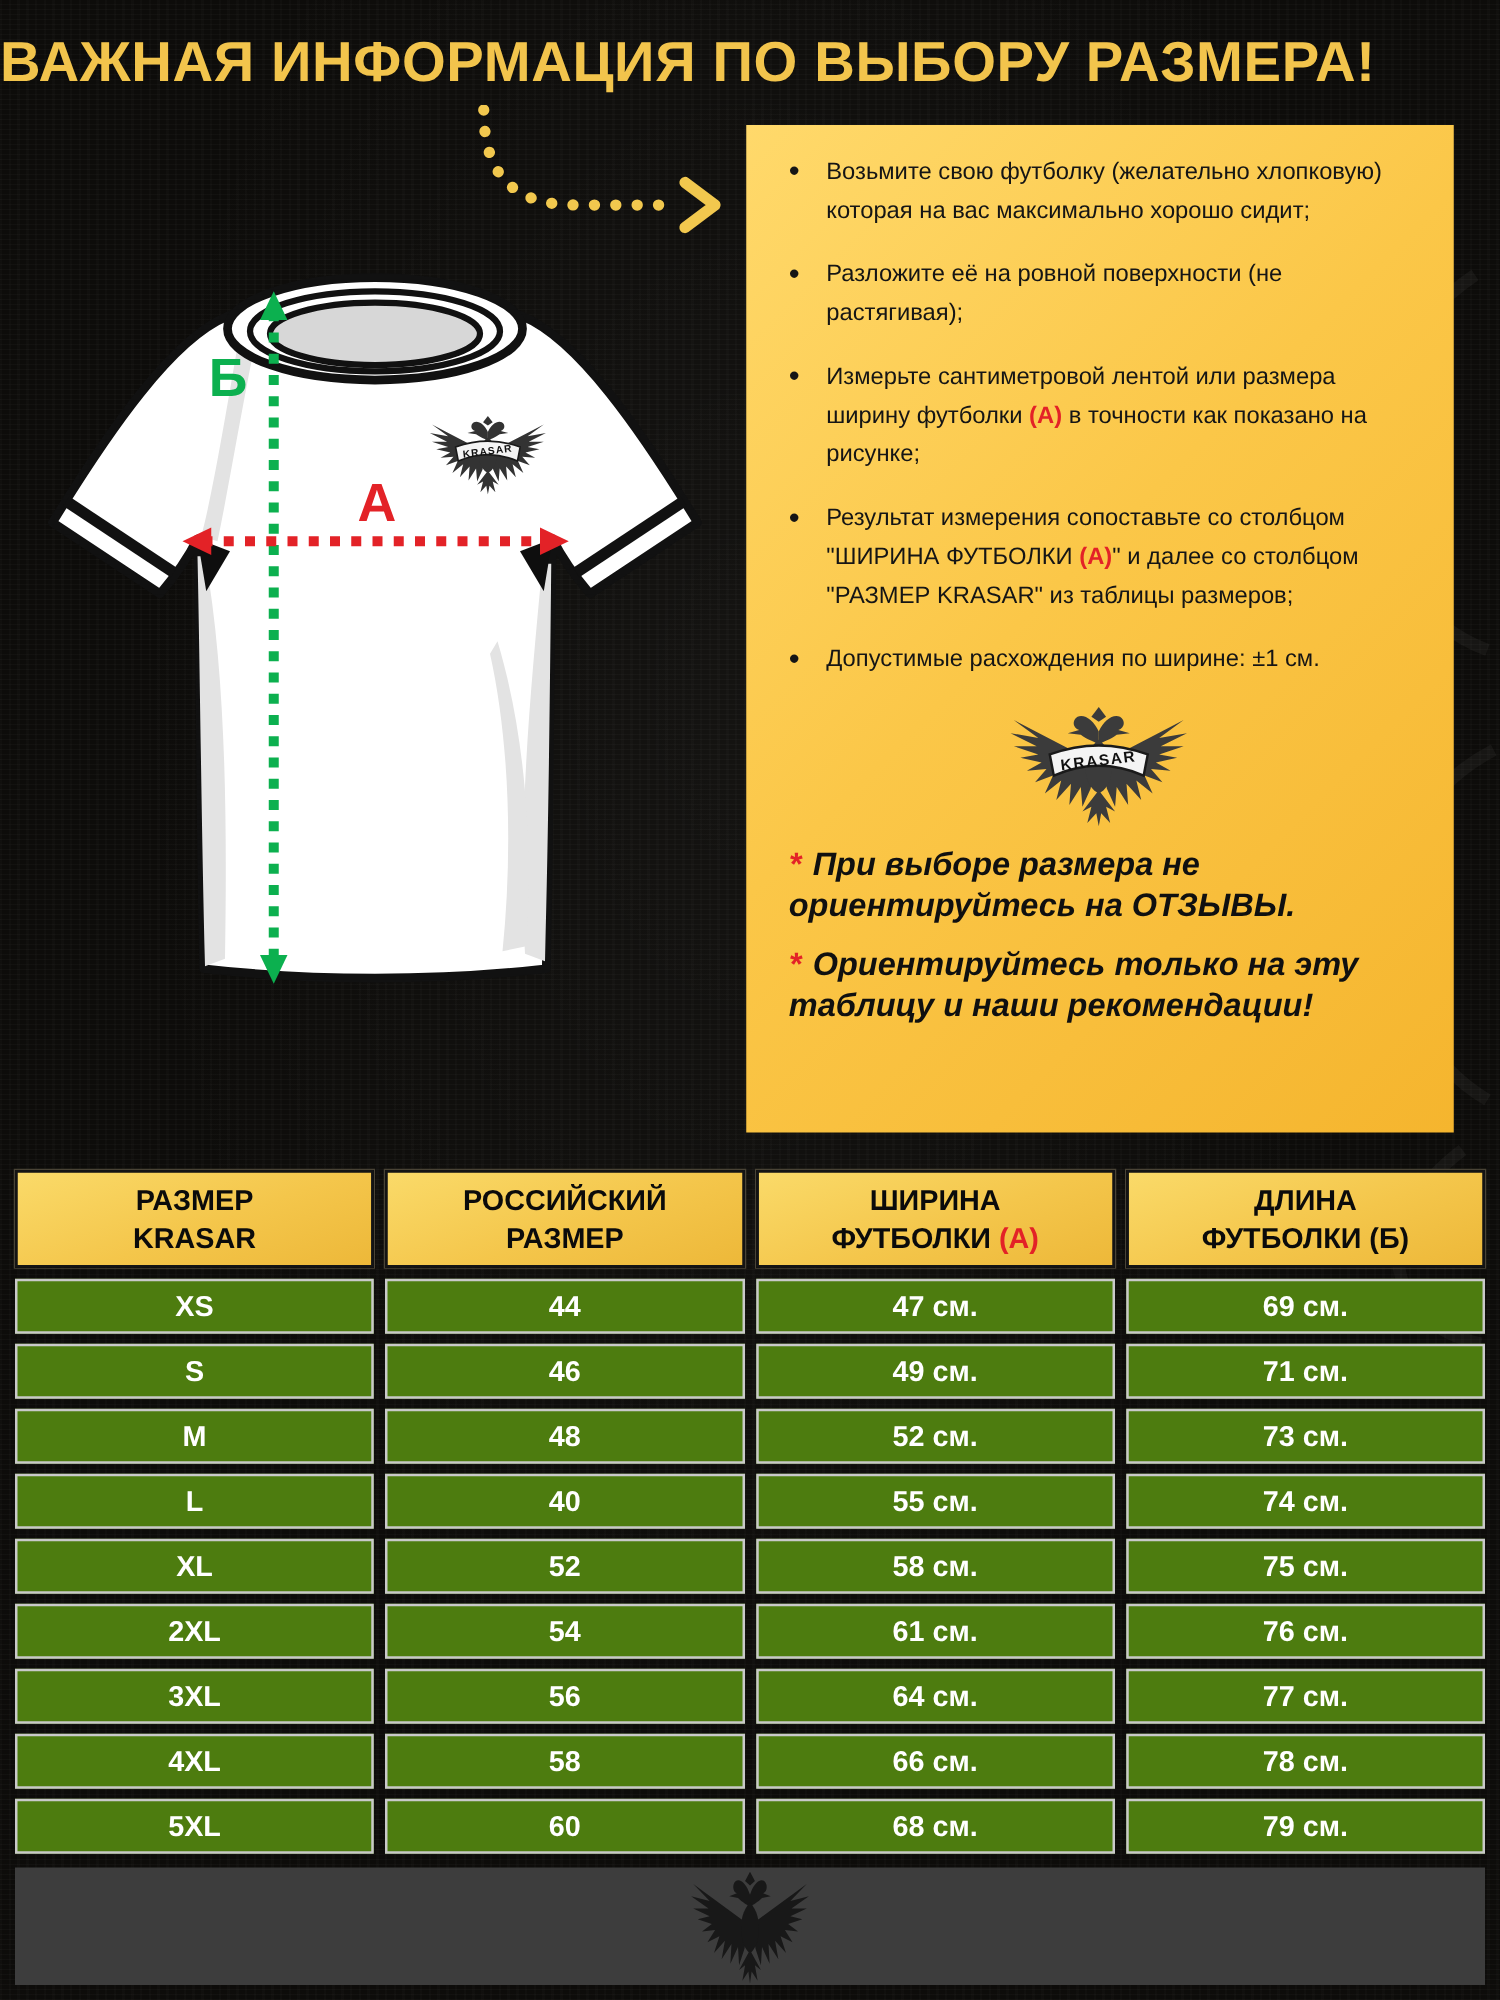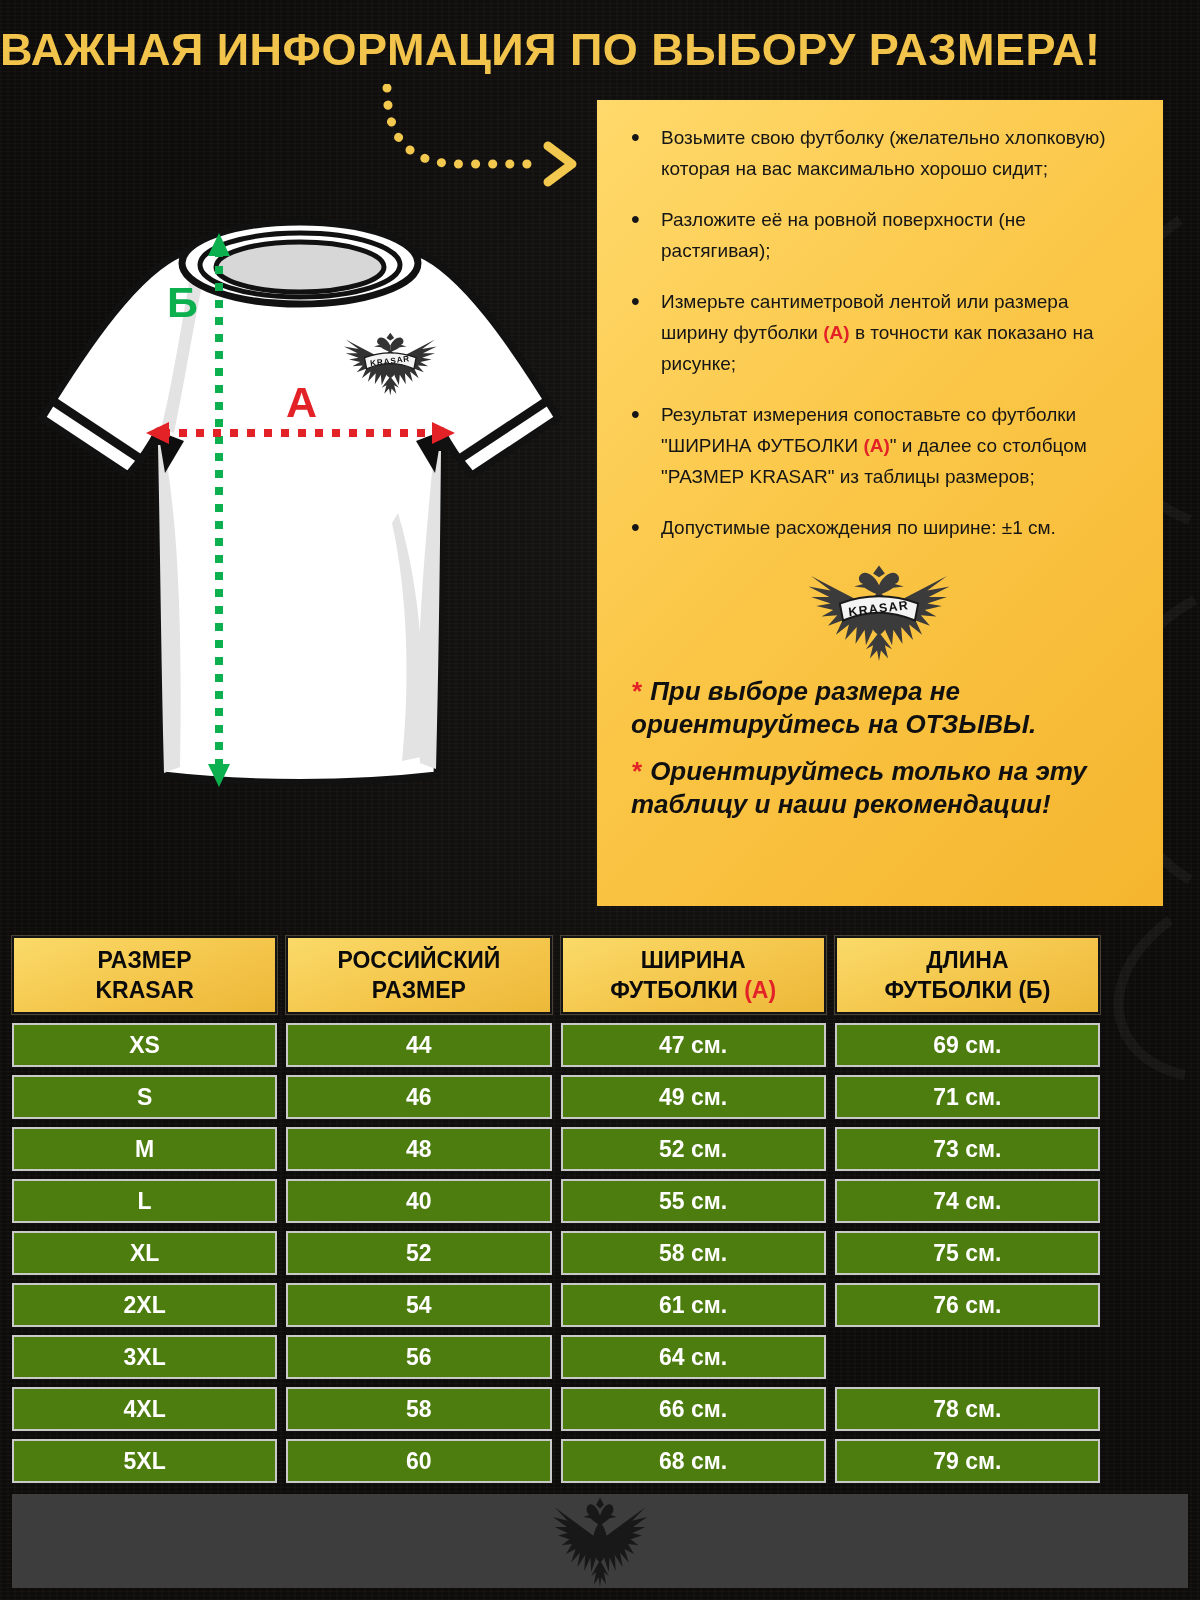--- a/index.html
+++ b/index.html
@@ -37,21 +37,21 @@
     background:linear-gradient(135deg,#ffd96b 0%,#fbc748 45%,#f5b52e 100%);
   }
   .bullet{display:flex;margin-bottom:20px;color:#151515;font-size:19px;line-height:31px;}
   .bullet::before{content:"\2022";flex:0 0 30px;font-size:25px;line-height:31px;color:#151515;}
   .red{color:#e32227;font-weight:bold;}
   .emblem{display:block;margin:4px auto 6px auto;width:152px;height:98px;color:#3b3b3b;}
   .note{margin:14px 0 0 0;font-size:26px;line-height:33px;font-weight:bold;color:#101010;font-style:italic;}
   .note .star{color:#e32227;margin-right:9px;}
 
   
-  .size-table{position:absolute;left:12px;top:936px;width:1088px;}
+  .size-table{position:absolute;left:12px;top:936px;width:1176px;}
   .thead,.trow{display:grid;grid-template-columns:repeat(4,1fr);gap:9px;}
   .th{
     box-sizing:border-box;height:78px;
     background:linear-gradient(160deg,#fada69 0%,#f4c64b 55%,#edb839 100%);
     border:2px solid #141414;box-shadow:0 0 0 1px #4a4436;
     display:flex;flex-direction:column;align-items:center;justify-content:center;
     text-align:center;font-weight:bold;font-size:23px;line-height:30px;color:#0b0b0b;
   }
   .tbody{margin-top:9px;display:flex;flex-direction:column;gap:8px;}
   .tcell{
@@ -153,21 +153,21 @@
 
       <div class="bullet">
         <span><span>Разложите её на ровной поверхности (не растягивая);</span><span class="red"></span><span></span></span>
       </div>
 
       <div class="bullet">
         <span><span>Измерьте сантиметровой лентой или размера ширину футболки </span><span class="red">(А)</span><span> в точности как показано на рисунке;</span></span>
       </div>
 
       <div class="bullet">
-        <span><span>Результат измерения сопоставьте со футболки "ШИРИНА ФУТБОЛКИ </span><span class="red">(А)</span><span>" и далее со столбцом "РАЗМЕР KRASAR" из таблицы размеров;</span></span>
+        <span><span>Результат измерения сопоставьте со столбцом "ШИРИНА ФУТБОЛКИ </span><span class="red">(А)</span><span>" и далее со столбцом "РАЗМЕР KRASAR" из таблицы размеров;</span></span>
       </div>
 
       <div class="bullet">
         <span><span>Допустимые расхождения по ширине: ±1 см.</span><span class="red"></span><span></span></span>
       </div>
     </div>
 
   <svg class="emblem" viewBox="0 0 220 150">
     <use href="#eagle" width="220" height="150" fill="currentColor"></use>
     <path d="M50,62 Q110,40 170,62 L165,88 Q110,64 55,88 Z" fill="#f4f4f4" stroke="#1a1a1a" stroke-width="3"></path>
@@ -246,20 +246,21 @@
         <div class="tcell">2XL</div>
         <div class="tcell">54</div>
         <div class="tcell">61 см.</div>
         <div class="tcell">76 см.</div>
       </div>
 
       <div class="trow">
         <div class="tcell">3XL</div>
         <div class="tcell">56</div>
         <div class="tcell">64 см.</div>
+        <div class="tcell">77 см.</div>
       </div>
 
       <div class="trow">
         <div class="tcell">4XL</div>
         <div class="tcell">58</div>
         <div class="tcell">66 см.</div>
         <div class="tcell">78 см.</div>
       </div>
 
       <div class="trow">

